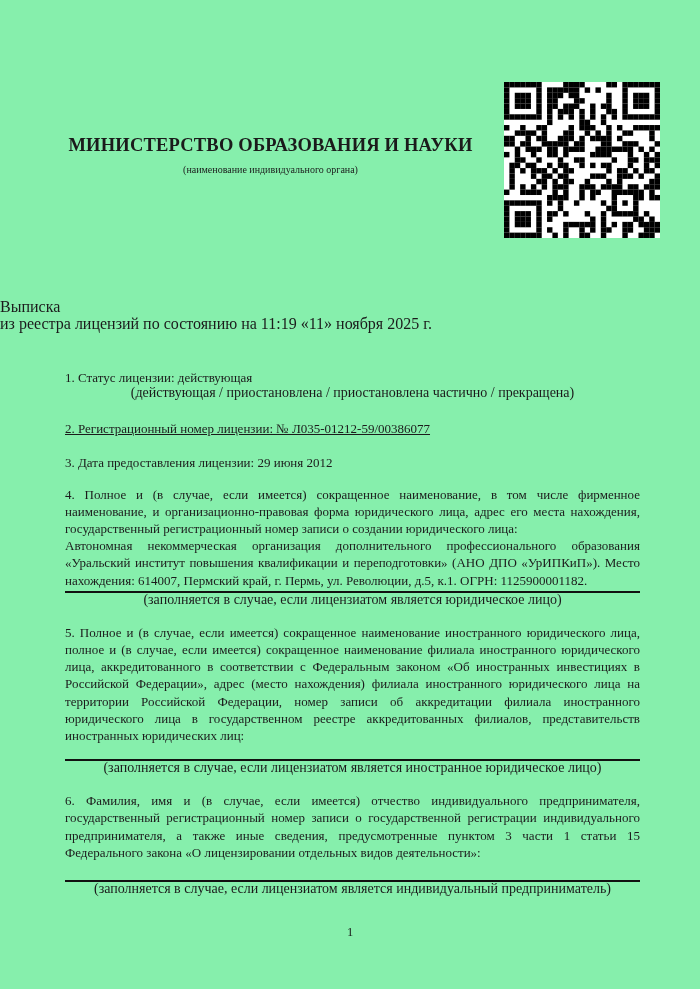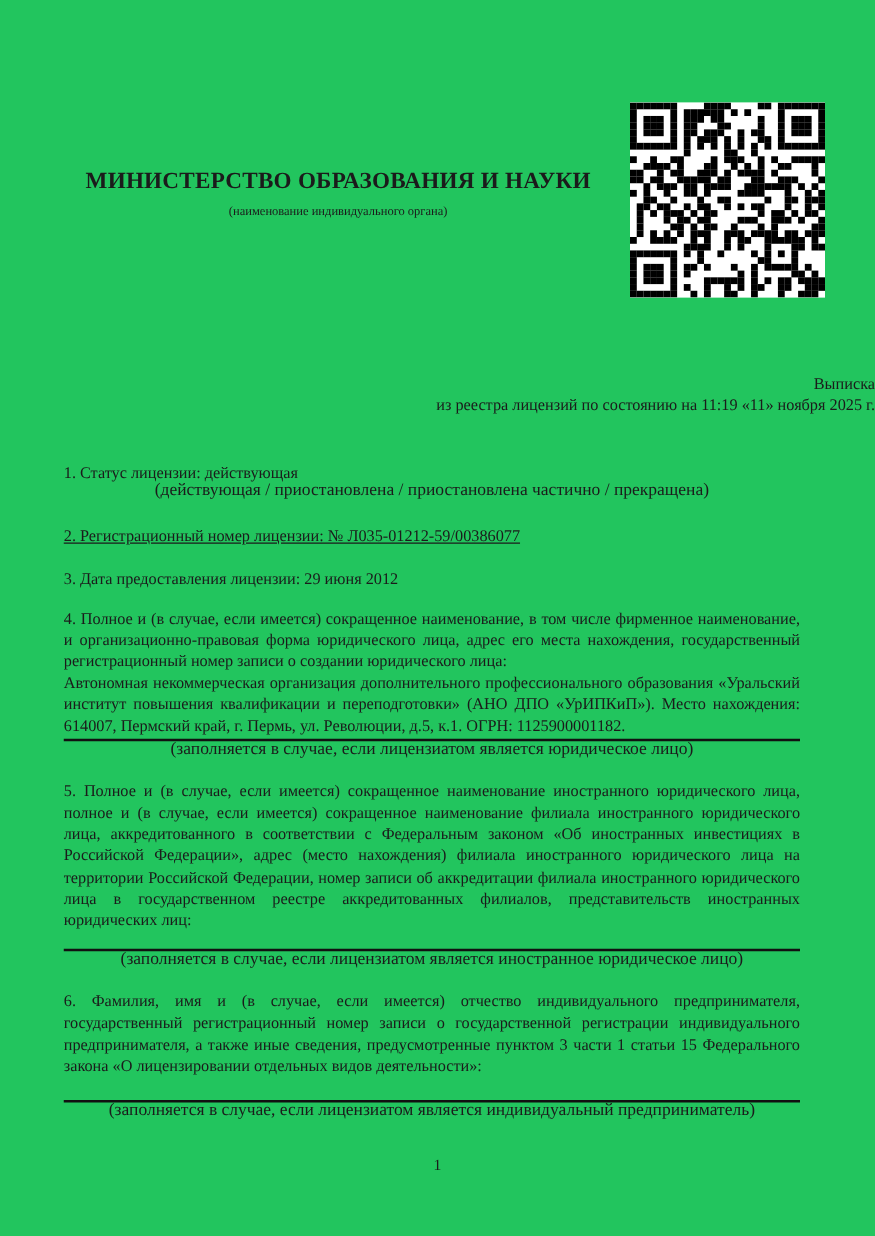--- a/index.html
+++ b/index.html
@@ -3,21 +3,21 @@
 <meta charset="utf-8">
 <style>
   * { margin: 0; padding: 0; box-sizing: border-box; }
   html, body { background: #ffffff; }
   body { font-family: "Liberation Serif", "DejaVu Serif", serif; color: #1b1b1b; }
   .page {
     position: relative;
     width: 700px;
     height: 989px;
     margin: 0 auto;
-    background: #22c55e;
+    background: #86efac;
     overflow: hidden;
   }
   
   .header-row {
     display: flex;
     align-items: flex-start;
     margin-top: 82px;
     padding-left: 65px;
     padding-right: 40px;
   }
@@ -40,27 +40,27 @@
   }
   .qr-box {
     width: 156px;
     height: 156px;
     flex: 0 0 auto;
     background: #ffffff;
   }
   
   .title-block {
     margin-top: 60px;
-    text-align: right;
-    font-size: 13px;
+    text-align: left;
+    font-size: 16px;
     line-height: 17px;
   }
   
   .body-col {
-    padding-left: 51px;
+    padding-left: 65px;
     padding-right: 60px;
     font-size: 13px;
     line-height: 17.2px;
   }
   .item { margin-top: 17px; }
   .item-first { margin-top: 37px; }
   .item-2 { margin-top: 20px; text-decoration: underline; }
   .item-4 { margin-top: 14px; }
   .item-7 { margin-top: 23px; }
   .para-justify { text-align: justify; }

